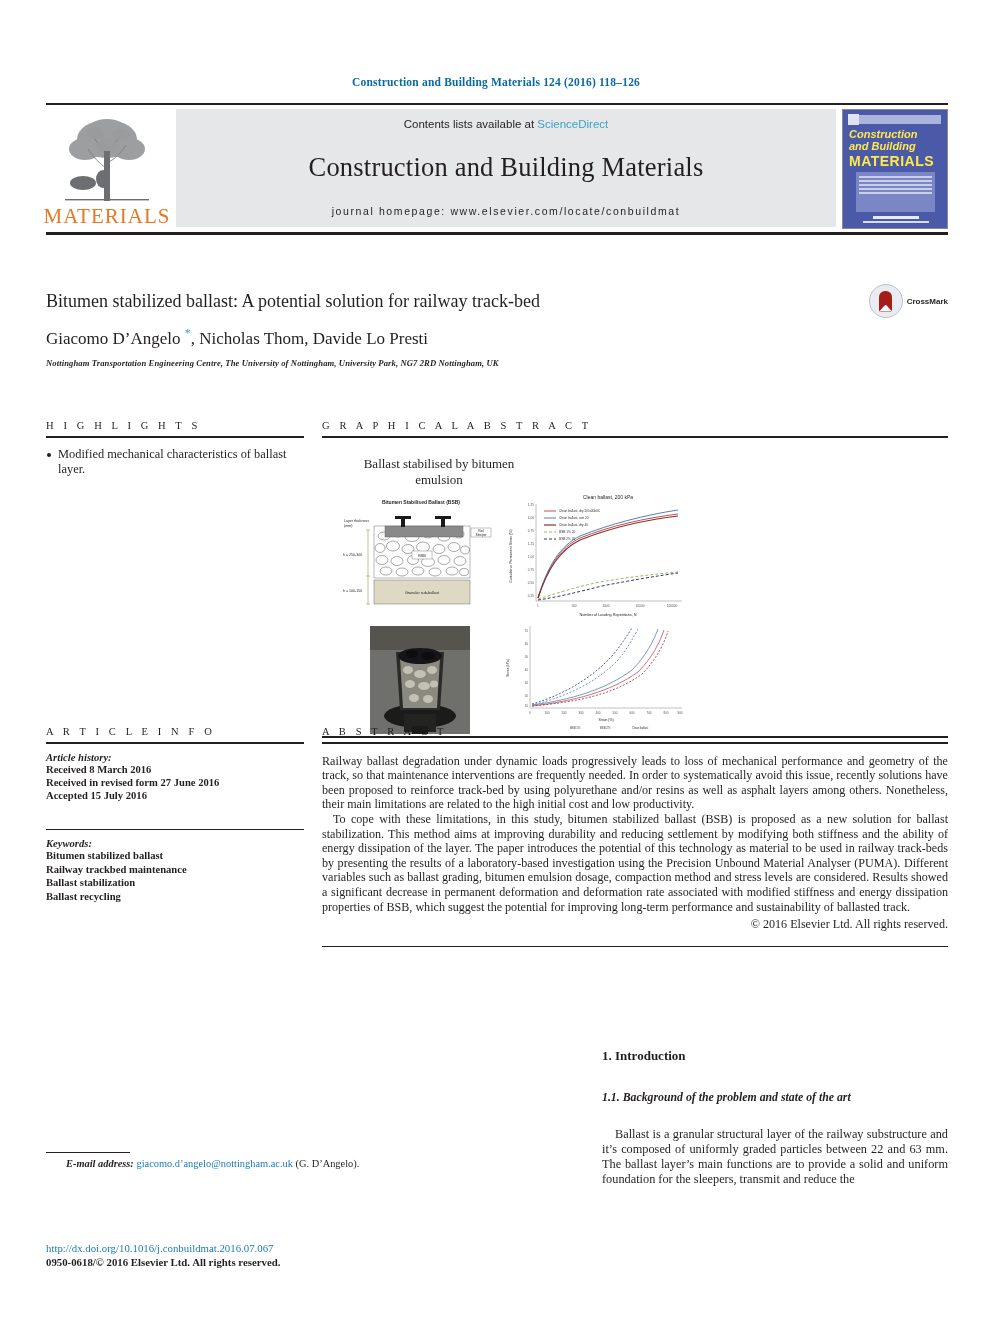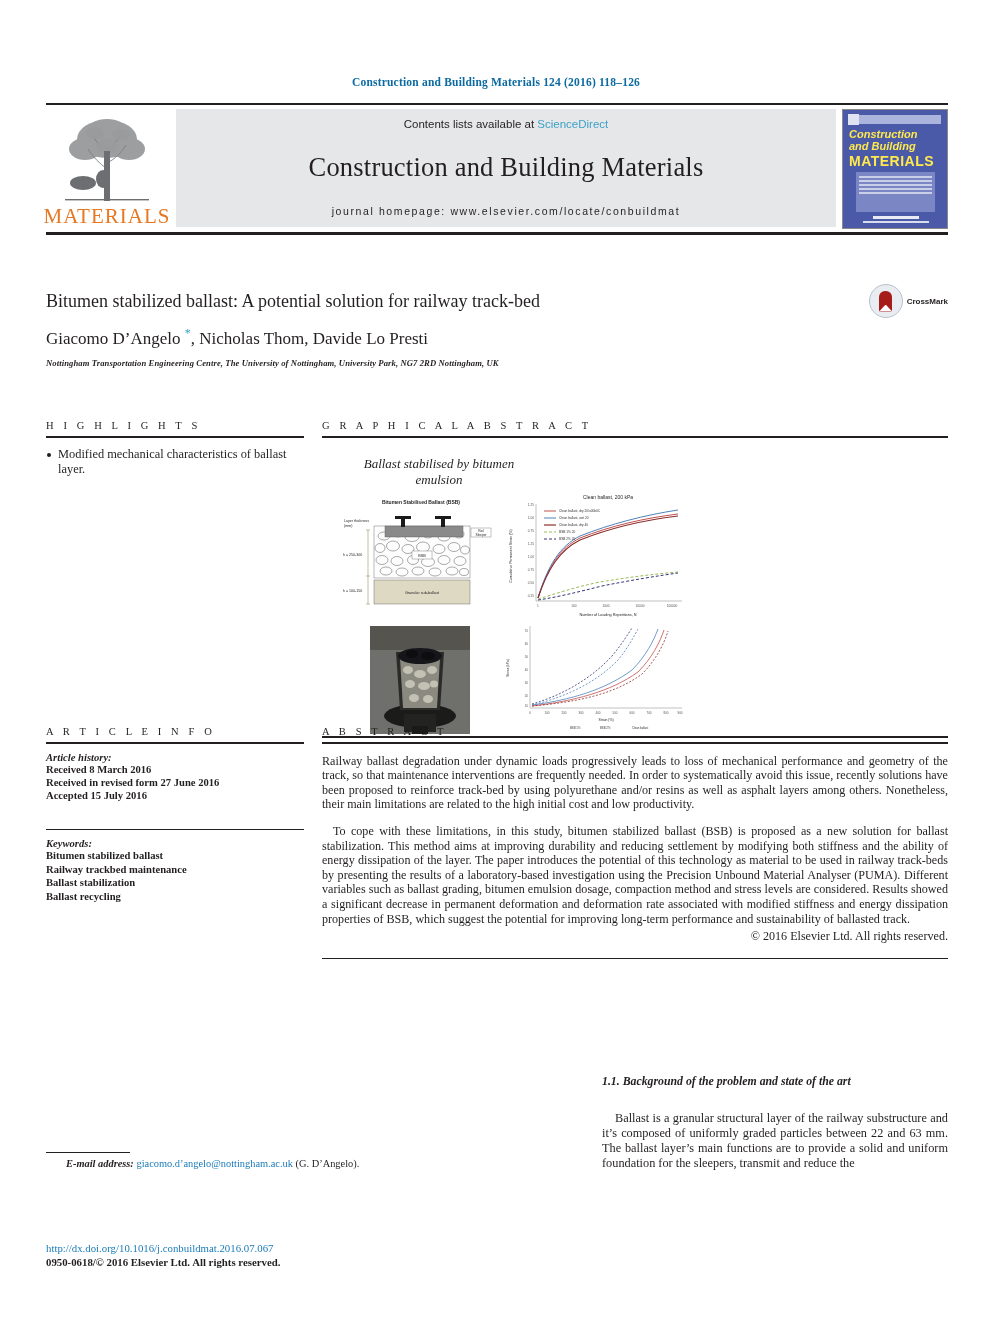--- a/index.html
+++ b/index.html
@@ -61,35 +61,35 @@
   .col-right{position:absolute;left:322px;width:626px;}
 
   #highlights{top:420px;}
   #graphabs{top:420px;}
   .hl-list{margin:9px 0 0 0;padding:0;list-style:none;font-size:12.4px;line-height:15.2px;color:#231f20;}
   .hl-list li{position:relative;padding-left:12px;margin-bottom:0;}
   .hl-list li:before{content:"";position:absolute;left:1px;top:6px;width:4px;height:4px;background:#231f20;border-radius:50%;}
 
   
   .ga-box{margin-top:12px;height:244px;position:relative;}
-  .ga-title{position:absolute;left:32px;top:6px;width:170px;text-align:center;font-size:13px;line-height:16px;color:#231f20;font-style:italic;}
+  .ga-title{position:absolute;left:32px;top:6px;width:170px;text-align:center;font-size:13px;line-height:16px;color:#231f20;}
   .ga-diagram{position:absolute;left:18px;top:46px;width:162px;height:122px;}
   .ga-photo{position:absolute;left:48px;top:176px;width:100px;height:108px;
       background:linear-gradient(170deg,#8e8e8a 0%,#53534f 30%,#2c2c2b 60%,#1b1b1a 100%);}
   .ga-chart1{position:absolute;left:178px;top:36px;width:190px;height:140px;}
   .ga-chart2{position:absolute;left:178px;top:172px;width:190px;height:112px;}
   .ga-rule-bottom{position:absolute;left:0;right:0;top:286px;height:2.5px;background:#231f20;}
 
   #articleinfo{top:726px;}
   #abstract{top:726px;}
   .ai-sub{font-style:italic;font-weight:bold;font-size:10.6px;margin-top:8px;color:#231f20;}
   .ai-line{font-size:10.6px;line-height:13.4px;color:#231f20;font-weight:bold;}
   .kw-rule{height:1.6px;background:#231f20;margin-top:26px;}
   .abs-p{font-size:12.1px;line-height:14.6px;text-align:justify;color:#231f20;margin:0;}
-  .abs-p+.abs-p{text-indent:11px;margin-top:12px;}
+  .abs-p+.abs-p{text-indent:11px;margin-top:0;}
   .abs-copy{text-align:right;font-size:12.1px;margin-top:3px;color:#231f20;}
 
   
   .intro{position:absolute;left:602px;top:1048px;width:346px;}
   .intro h2{font-family:"Liberation Serif",serif;font-size:13px;font-weight:bold;margin:0;color:#231f20;}
   .intro h3{font-family:"Liberation Serif",serif;font-size:11.8px;font-weight:bold;font-style:italic;margin:26px 0 0 0;color:#231f20;}
   .intro p{font-size:12.3px;line-height:15px;text-align:justify;margin:22px 0 0 0;text-indent:13px;color:#231f20;}
 
   
   .footnotes{position:absolute;left:46px;top:1152px;width:440px;}
@@ -388,20 +388,21 @@
     <div class="sechead">A B S T R A C T</div>
     <div class="hrule"></div>
     <div style="height:10px"></div>
     <p class="abs-p">Railway ballast degradation under dynamic loads progressively leads to loss of mechanical performance and geometry of the track, so that maintenance interventions are frequently needed. In order to systematically avoid this issue, recently solutions have been proposed to reinforce track-bed by using polyurethane and/or resins as well as asphalt layers among others. Nonetheless, their main limitations are related to the high initial cost and low productivity.</p>
     <p class="abs-p">To cope with these limitations, in this study, bitumen stabilized ballast (BSB) is proposed as a new solution for ballast stabilization. This method aims at improving durability and reducing settlement by modifying both stiffness and the ability of energy dissipation of the layer. The paper introduces the potential of this technology as material to be used in railway track-beds by presenting the results of a laboratory-based investigation using the Precision Unbound Material Analyser (PUMA). Different variables such as ballast grading, bitumen emulsion dosage, compaction method and stress levels are considered. Results showed a significant decrease in permanent deformation and deformation rate associated with modified stiffness and energy dissipation properties of BSB, which suggest the potential for improving long-term performance and sustainability of ballasted track.</p>
     <div class="abs-copy">© 2016 Elsevier Ltd. All rights reserved.</div>
     <div class="thinrule" style="margin-top:14px"></div>
   </div>
 
   <div class="intro">
+    <h2>1. Introduction</h2>
     <h3>1.1. Background of the problem and state of the art</h3>
     <p>Ballast is a granular structural layer of the railway substructure and it’s composed of uniformly graded particles between 22 and 63 mm. The ballast layer’s main functions are to provide a solid and uniform foundation for the sleepers, transmit and reduce the</p>
   </div>
 
   <div class="footnotes">
     <div class="fn-rule"></div>
     <div class="fn-b">
       <i>E-mail address:</i>
       <span class="lnk">giacomo.d’angelo@nottingham.ac.uk</span>
       <span>(G. D’Angelo).</span>

